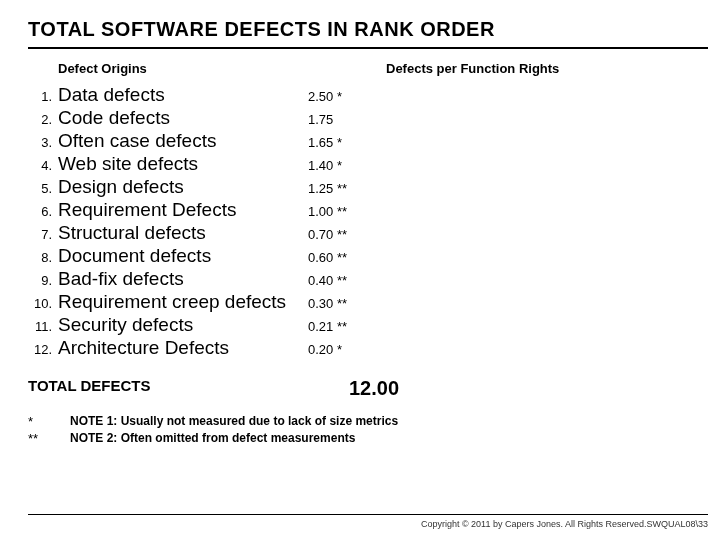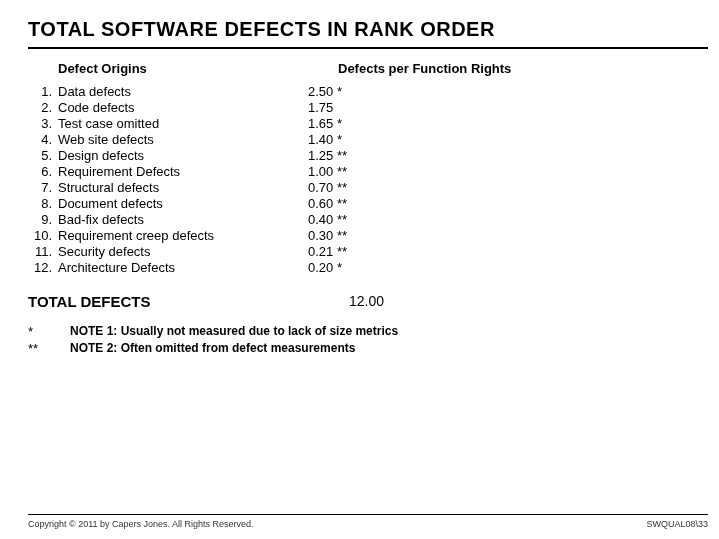--- a/index.html
+++ b/index.html
@@ -39,21 +39,21 @@
       display: flex;
       flex-direction: column;
     }
     .column-headers {
       display: flex;
       flex-direction: row;
       margin-bottom: 8px;
       padding-left: 30px;
     }
     .col-origins {
-      width: 280px;
+      width: 328px;
       font-weight: bold;
       font-size: 13px;
     }
     .col-defects {
       font-weight: bold;
       font-size: 13px;
     }
     .defect-list {
       display: flex;
       flex-direction: column;
@@ -66,42 +66,42 @@
       align-items: baseline;
     }
     .row-number {
       width: 30px;
       font-size: 13px;
       text-align: right;
       padding-right: 6px;
     }
     .row-name {
       width: 250px;
-      font-size: 13px;
+      font-size: 19px;
     }
     .row-value {
       font-size: 13px;
       width: 80px;
     }
     .total-row {
       display: flex;
       flex-direction: row;
       margin-top: 8px;
       margin-bottom: 10px;
       gap: 41px;
     }
     .total-label {
       width: 280px;
       font-weight: bold;
       font-size: 15px;
       padding-left: 0px;
     }
     .total-value {
-      font-weight: normal;
-      font-size: 14px;
+      font-weight: bold;
+      font-size: 20px;
     }
     .notes-section {
       margin-top: 4px;
       margin-bottom: 8px;
     }
     .note-row {
       display: flex;
       flex-direction: row;
       font-size: 13px;
       margin-bottom: 2px;
@@ -117,21 +117,21 @@
     }
     .bottom-divider {
       border: none;
       border-top: 1.5px solid #000;
       margin-top: auto;
       margin-bottom: 4px;
     }
     .footer-row {
       display: flex;
       flex-direction: row;
-      justify-content: space-between;
+      justify-content: flex-end;
       font-size: 9px;
       color: #333;
     }
   </style>
 </head>
 <body>
 
 <div class="page">
   <div class="main-title">TOTAL SOFTWARE DEFECTS IN RANK ORDER</div>
   <hr class="top-divider">
@@ -148,21 +148,21 @@
       <span class="row-name">Data defects</span>
       <span class="row-value">2.50 *</span>
     </div>
         <div class="defect-row">
       <span class="row-number">2.</span>
       <span class="row-name">Code defects</span>
       <span class="row-value">1.75</span>
     </div>
         <div class="defect-row">
       <span class="row-number">3.</span>
-      <span class="row-name">Test case omitted</span>
+      <span class="row-name">Often case defects</span>
       <span class="row-value">1.65 *</span>
     </div>
         <div class="defect-row">
       <span class="row-number">4.</span>
       <span class="row-name">Web site defects</span>
       <span class="row-value">1.40 *</span>
     </div>
         <div class="defect-row">
       <span class="row-number">5.</span>
       <span class="row-name">Design defects</span>

